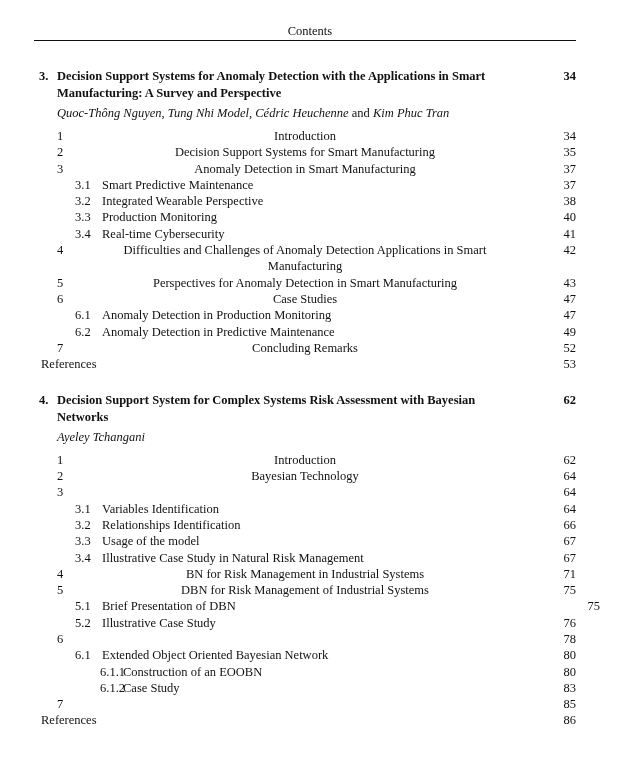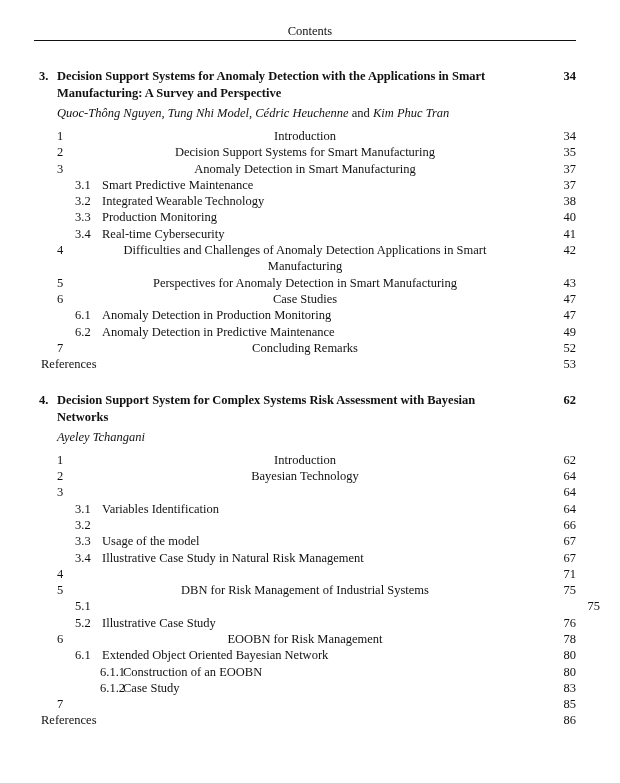--- a/index.html
+++ b/index.html
@@ -73,21 +73,21 @@
       <span class="lbl">Anomaly Detection in Smart Manufacturing</span>
       <span class="pg">37</span>
     </div>
   <div class="row lvl2" style="top:177px;">
       <span class="num">3.1</span>
       <span class="lbl">Smart Predictive Maintenance</span>
       <span class="pg">37</span>
     </div>
   <div class="row lvl2" style="top:193px;">
       <span class="num">3.2</span>
-      <span class="lbl">Integrated Wearable Technology</span>
+      <span class="lbl">Integrated Wearable Perspective</span>
       <span class="pg">38</span>
     </div>
   <div class="row lvl2" style="top:209px;">
       <span class="num">3.3</span>
       <span class="lbl">Production Monitoring</span>
       <span class="pg">40</span>
     </div>
   <div class="row lvl2" style="top:226px;">
       <span class="num">3.4</span>
       <span class="lbl">Real-time Cybersecurity</span>
@@ -158,53 +158,55 @@
       <span class="num">3</span>
       <span class="pg">64</span>
     </div>
   <div class="row lvl2" style="top:501px;">
       <span class="num">3.1</span>
       <span class="lbl">Variables Identification</span>
       <span class="pg">64</span>
     </div>
   <div class="row lvl2" style="top:517px;">
       <span class="num">3.2</span>
+      <span class="lbl">Relationships Identification</span>
       <span class="pg">66</span>
     </div>
   <div class="row lvl2" style="top:533px;">
       <span class="num">3.3</span>
       <span class="lbl">Usage of the model</span>
       <span class="pg">67</span>
     </div>
   <div class="row lvl2" style="top:550px;">
       <span class="num">3.4</span>
       <span class="lbl">Illustrative Case Study in Natural Risk Management</span>
       <span class="pg">67</span>
     </div>
   <div class="row lvl1" style="top:566px;">
       <span class="num">4</span>
+      <span class="lbl">BN for Risk Management in Industrial Systems</span>
       <span class="pg">71</span>
     </div>
   <div class="row lvl1" style="top:582px;">
       <span class="num">5</span>
       <span class="lbl">DBN for Risk Management of Industrial Systems</span>
       <span class="pg">75</span>
     </div>
   <div class="row lvl2" style="top:598px;padding-left:24px;">
       <span class="num">5.1</span>
+      <span class="lbl">Brief Presentation of DBN</span>
       <span class="pg">75</span>
     </div>
   <div class="row lvl2" style="top:615px;">
       <span class="num">5.2</span>
       <span class="lbl">Illustrative Case Study</span>
       <span class="pg">76</span>
     </div>
   <div class="row lvl1" style="top:631px;">
       <span class="num">6</span>
-      <span class="lbl">EOOBN for Risk Management</span>
       <span class="pg">78</span>
     </div>
   <div class="row lvl2" style="top:647px;">
       <span class="num">6.1</span>
       <span class="lbl">Extended Object Oriented Bayesian Network</span>
       <span class="pg">80</span>
     </div>
   <div class="row lvl3" style="top:664px;">
       <span class="num">6.1.1</span>
       <span class="lbl">Construction of an EOOBN</span>

